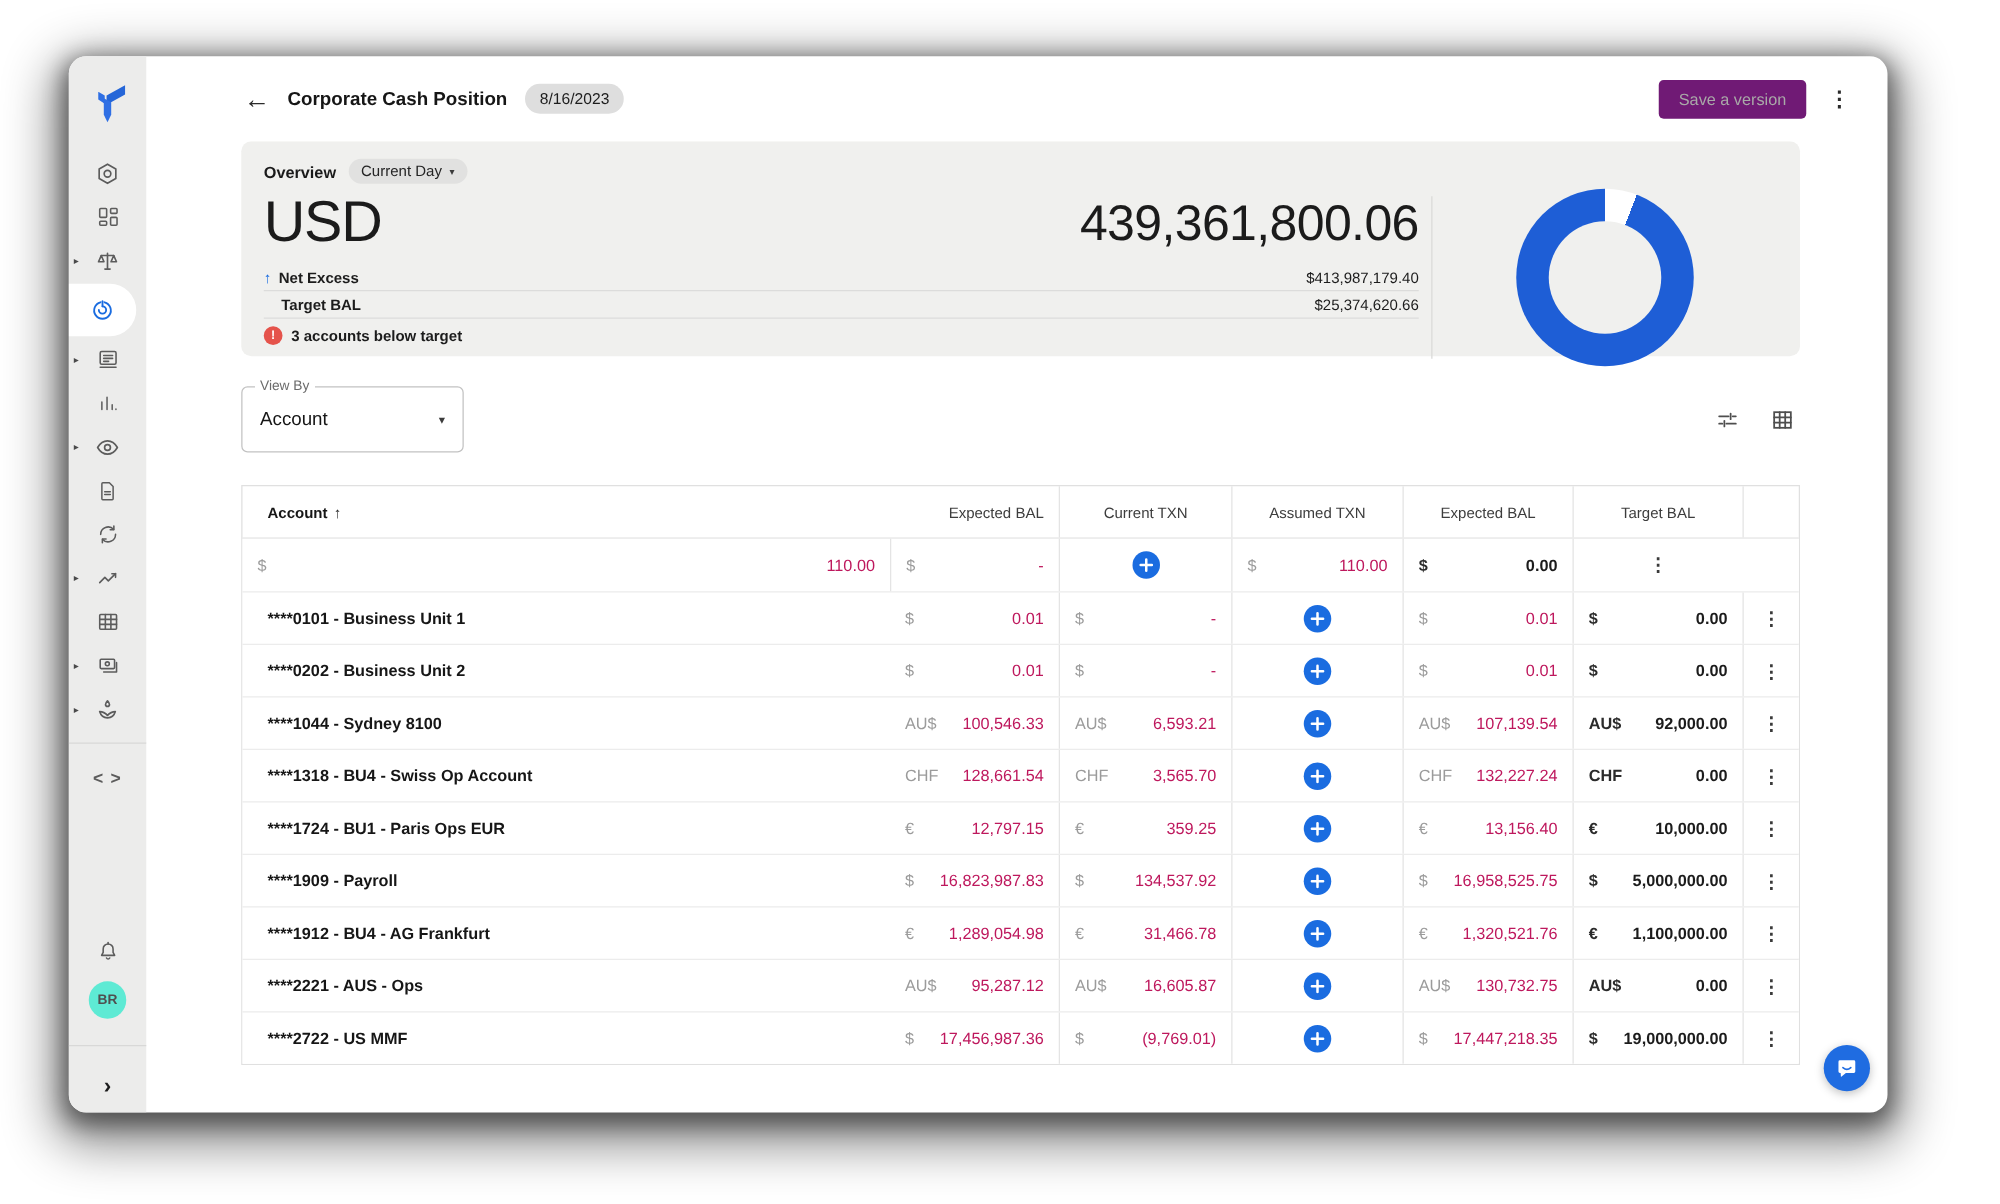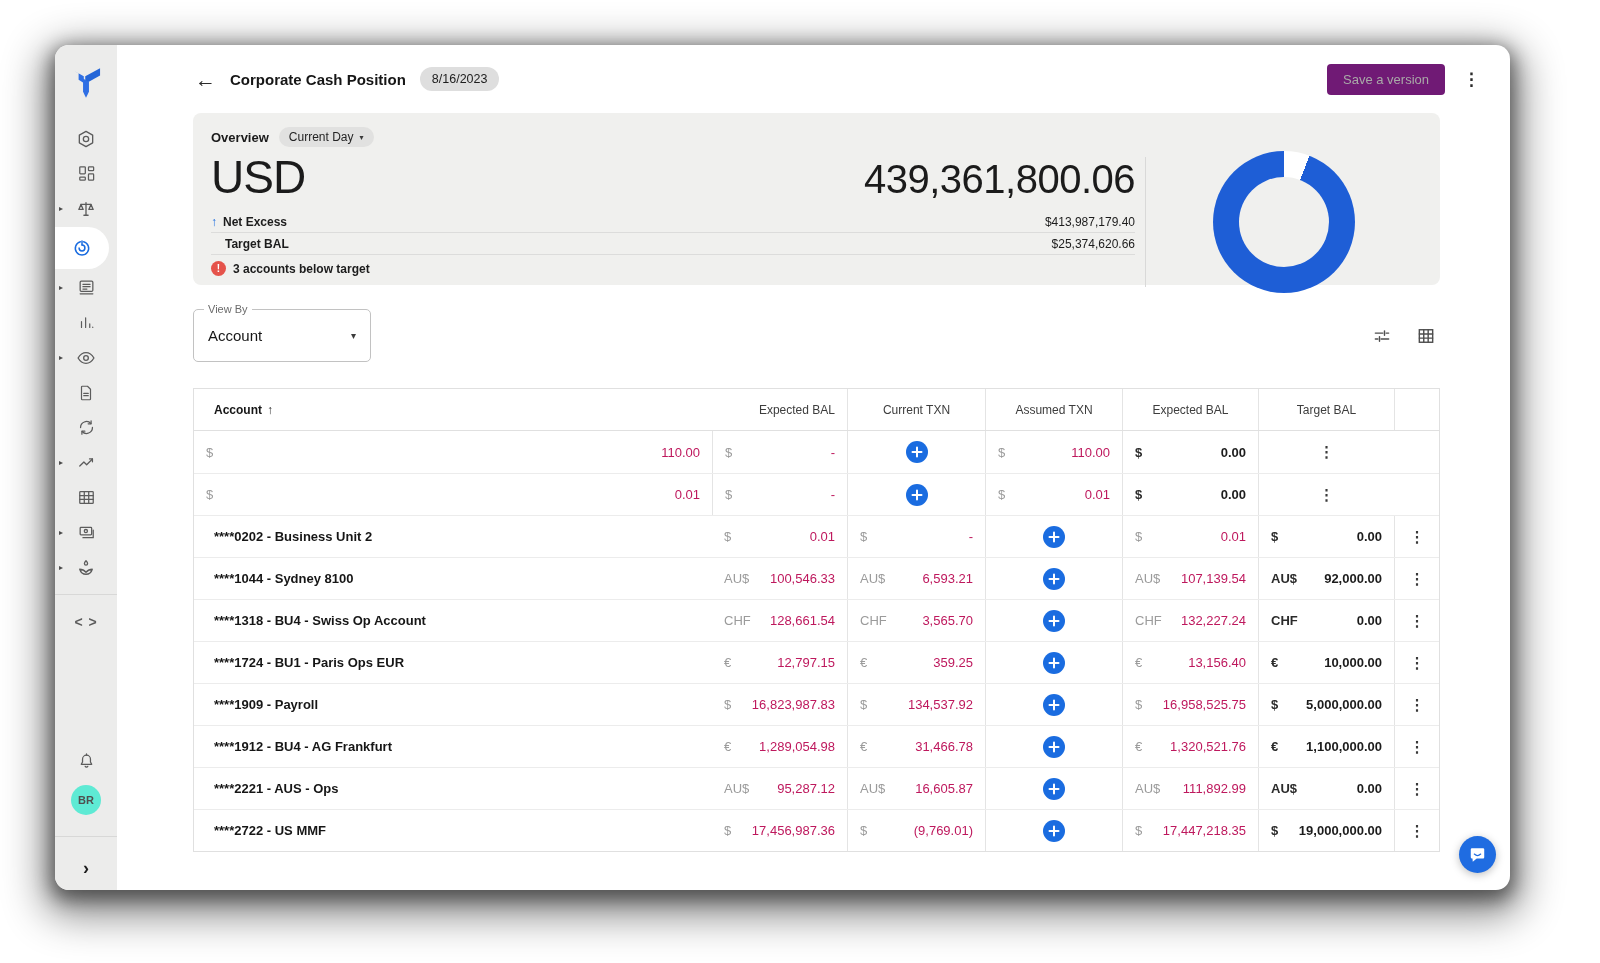--- a/index.html
+++ b/index.html
@@ -334,20 +334,23 @@
     <div class="cell num target cdiv">
       <span class="ccy">$</span>
       <span class="val">0.00</span>
     </div>
     <div class="cell kebab-cell cdiv">
       <span class="kebab">⋮</span>
     </div>
   </div>
 
   <div class="trow">
+    <div class="cell acct">
+      <span>****0101 - Business Unit 1</span>
+    </div>
     <div class="cell num">
       <span class="ccy">$</span>
       <span class="val">0.01</span>
     </div>
     <div class="cell num cdiv">
       <span class="ccy">$</span>
       <span class="val">-</span>
     </div>
     <div class="cell plus-cell cdiv">
       <span class="plus-btn">
@@ -575,21 +578,21 @@
     </div>
     <div class="cell plus-cell cdiv">
       <span class="plus-btn">
         <svg width="12" height="12" viewBox="0 0 12 12">
           <path d="M6 1.5v9M1.5 6h9" stroke="#fff" stroke-width="2" stroke-linecap="round" fill="none"></path>
         </svg>
       </span>
     </div>
     <div class="cell num cdiv">
       <span class="ccy">AU$</span>
-      <span class="val">111,892.99</span>
+      <span class="val">130,732.75</span>
     </div>
     <div class="cell num target cdiv">
       <span class="ccy">AU$</span>
       <span class="val">0.00</span>
     </div>
     <div class="cell kebab-cell cdiv">
       <span class="kebab">⋮</span>
     </div>
   </div>
 

